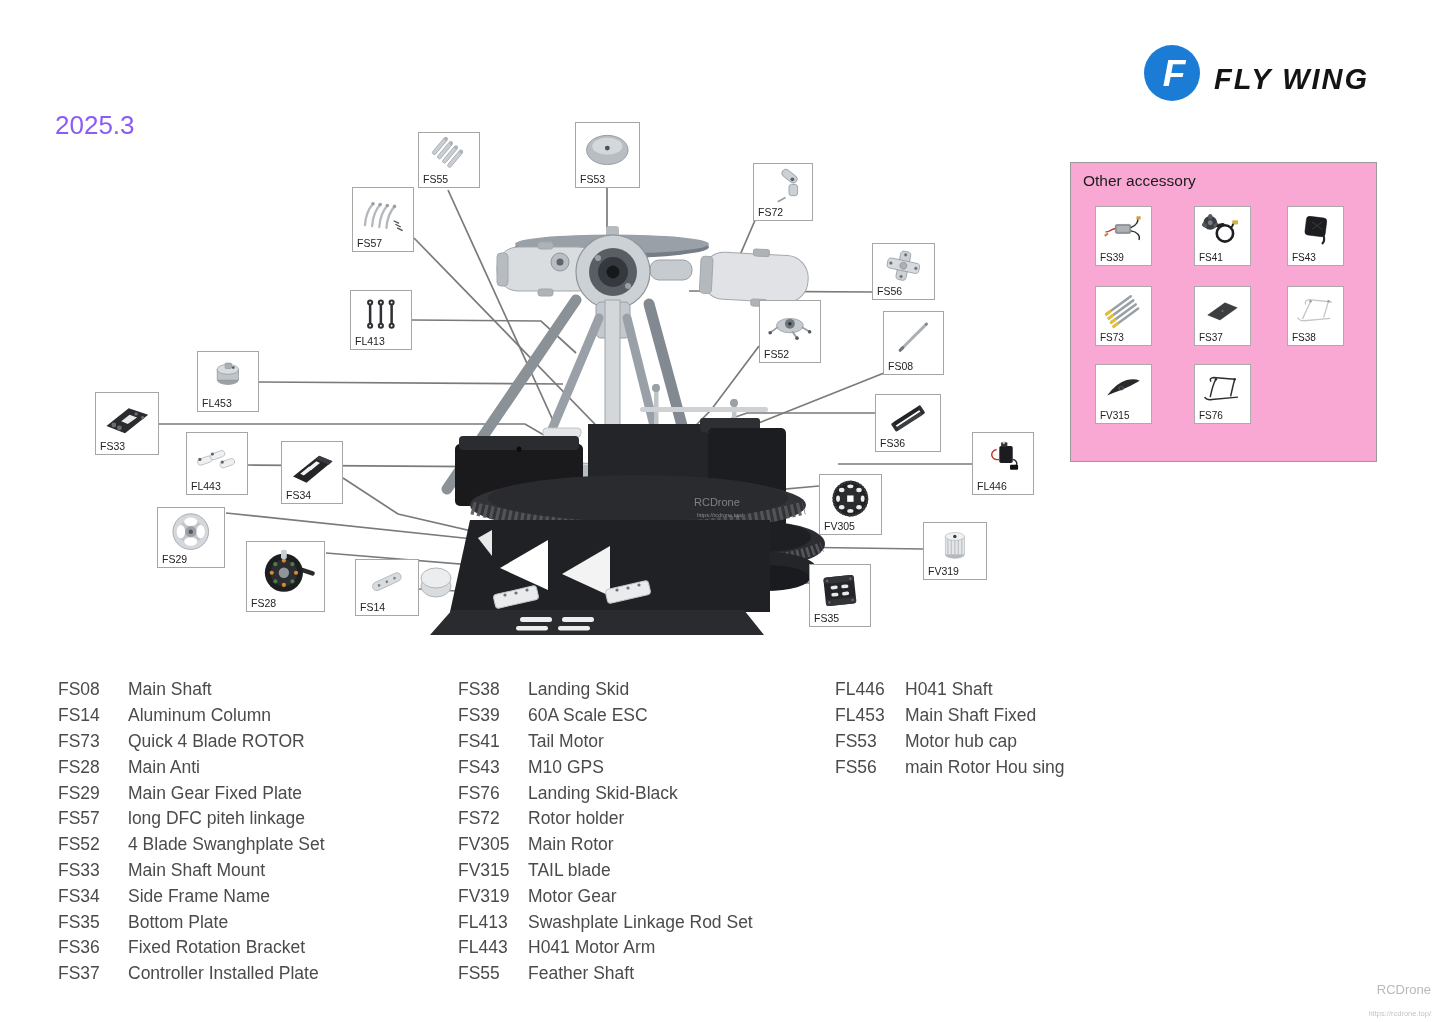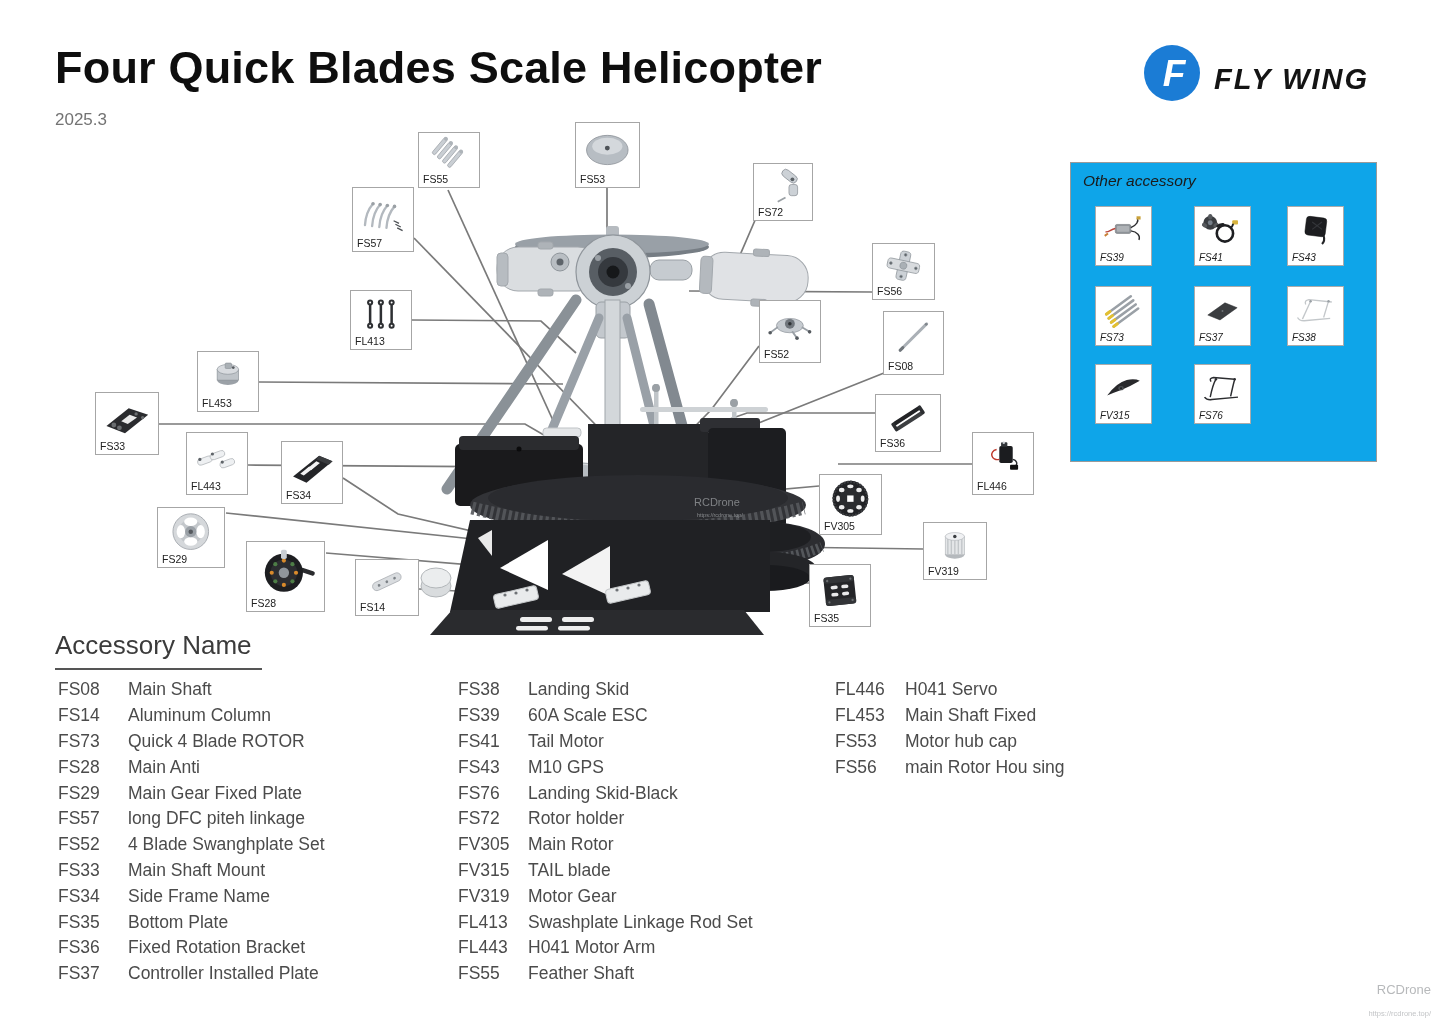--- a/index.html
+++ b/index.html
@@ -1,29 +1,29 @@
 <!DOCTYPE html>
 <html><head>
 <meta charset="utf-8">
 <style>
   html,body{margin:0;padding:0;background:#fff;}
   #page{position:relative;width:1445px;height:1022px;background:#fff;overflow:hidden;
         font-family:"Liberation Sans", sans-serif;}
   .title{position:absolute;left:55px;top:42px;font-size:45px;font-weight:600;color:#0e0e0e;letter-spacing:.2px;}
-  .date{position:absolute;left:55px;top:110px;font-size:17px;color:#737373;}
+  .date{position:absolute;left:55px;top:110px;font-size:26px;color:#8b5cf6;}
   .logo{position:absolute;left:1143px;top:44px;display:flex;align-items:center;gap:13px;}
   .logo-mark{width:58px;height:58px;flex:none;}
   .logo-text{font-size:29px;font-weight:bold;font-style:italic;letter-spacing:2px;color:#141414;white-space:nowrap;margin-top:12px;}
   #diagram-svg{position:absolute;left:0;top:0;width:1445px;height:1022px;}
   #connector-group polyline{fill:none;stroke:#7a7a7a;stroke-width:1.7px;}
   .callout{position:absolute;background:#fff;border:1px solid #a6a6a6;box-sizing:border-box;}
   .thumb{position:absolute;left:2px;right:2px;top:2px;bottom:14px;display:flex;align-items:center;justify-content:center;}
   .thumb svg{width:96%;height:96%;}
   .pcode{position:absolute;left:4px;bottom:2px;font-size:10.5px;color:#222;line-height:11px;}
-  .oa-panel{position:absolute;left:1070px;top:162px;width:307px;height:300px;border:1px solid #9a9a9a;box-sizing:border-box;background:#0ea5e9;font-style:italic;}
+  .oa-panel{position:absolute;left:1070px;top:162px;width:307px;height:300px;border:1px solid #9a9a9a;box-sizing:border-box;background:#f9a8d4;}
   .oa-title{position:absolute;left:12px;top:9px;font-size:15.5px;color:#1b1b1b;}
   .oa-item{position:absolute;background:#fff;border:1px solid #ababab;box-sizing:border-box;}
   .oa-item .pcode{font-size:10px;}
   .acc-heading-wrap{position:absolute;left:55px;top:630px;}
   .acc-heading{display:inline-block;font-size:26px;color:#3b3b3b;padding:0 10px 7px 0;border-bottom:2px solid #555;}
   #acc-columns{position:absolute;left:0;top:677px;width:1445px;height:330px;}
   .acc-col{position:absolute;top:0;}
   .acc-col1{left:58px;}
   .acc-col2{left:458px;}
   .acc-col3{left:835px;}
@@ -31,21 +31,20 @@
   .acc-code{width:70px;flex:none;}
   .wm{position:absolute;right:14px;bottom:4px;text-align:right;}
   .wm-name{font-size:13px;color:#b7b9bb;}
   .wm-url{font-size:7.5px;color:#c3c5c7;margin-top:12px;}
 </style>
 </head>
 <body>
 
 <div id="page">
 
-  <div class="title">Four Quick Blades Scale Helicopter</div>
   <div class="date">2025.3</div>
 
   <div class="logo">
     <svg class="logo-mark" viewBox="0 0 58 58">
       <circle cx="29" cy="29" r="28" fill="#1b7cd5"></circle>
       <text x="31" y="42" text-anchor="middle" font-size="37" font-weight="bold" font-style="italic" fill="#ffffff">F</text>
     </svg>
     <span class="logo-text">FLY WING</span>
   </div>
 
@@ -605,23 +604,20 @@
               </g>
               <circle cx="22" cy="11" r="1.5" fill="#2c2d30"></circle>
               <circle cx="45" cy="11" r="1.5" fill="#2c2d30"></circle>
             </svg>
           </div>
           <div class="pcode">FS76</div>
         </div>
       </div>
   </div>
 
-  <div class="acc-heading-wrap">
-    <span class="acc-heading">Accessory Name</span>
-  </div>
   <div id="acc-columns">
       <div class="acc-col acc-col1">
         <div class="acc-row">
           <span class="acc-code">FS08</span>
           <span class="acc-name">Main Shaft</span>
         </div>
         <div class="acc-row">
           <span class="acc-code">FS14</span>
           <span class="acc-name">Aluminum Column</span>
         </div>
@@ -712,21 +708,21 @@
           <span class="acc-name">H041 Motor Arm</span>
         </div>
         <div class="acc-row">
           <span class="acc-code">FS55</span>
           <span class="acc-name">Feather Shaft</span>
         </div>
       </div>
       <div class="acc-col acc-col3">
         <div class="acc-row">
           <span class="acc-code">FL446</span>
-          <span class="acc-name">H041 Servo</span>
+          <span class="acc-name">H041 Shaft</span>
         </div>
         <div class="acc-row">
           <span class="acc-code">FL453</span>
           <span class="acc-name">Main Shaft Fixed</span>
         </div>
         <div class="acc-row">
           <span class="acc-code">FS53</span>
           <span class="acc-name">Motor hub cap</span>
         </div>
         <div class="acc-row">

